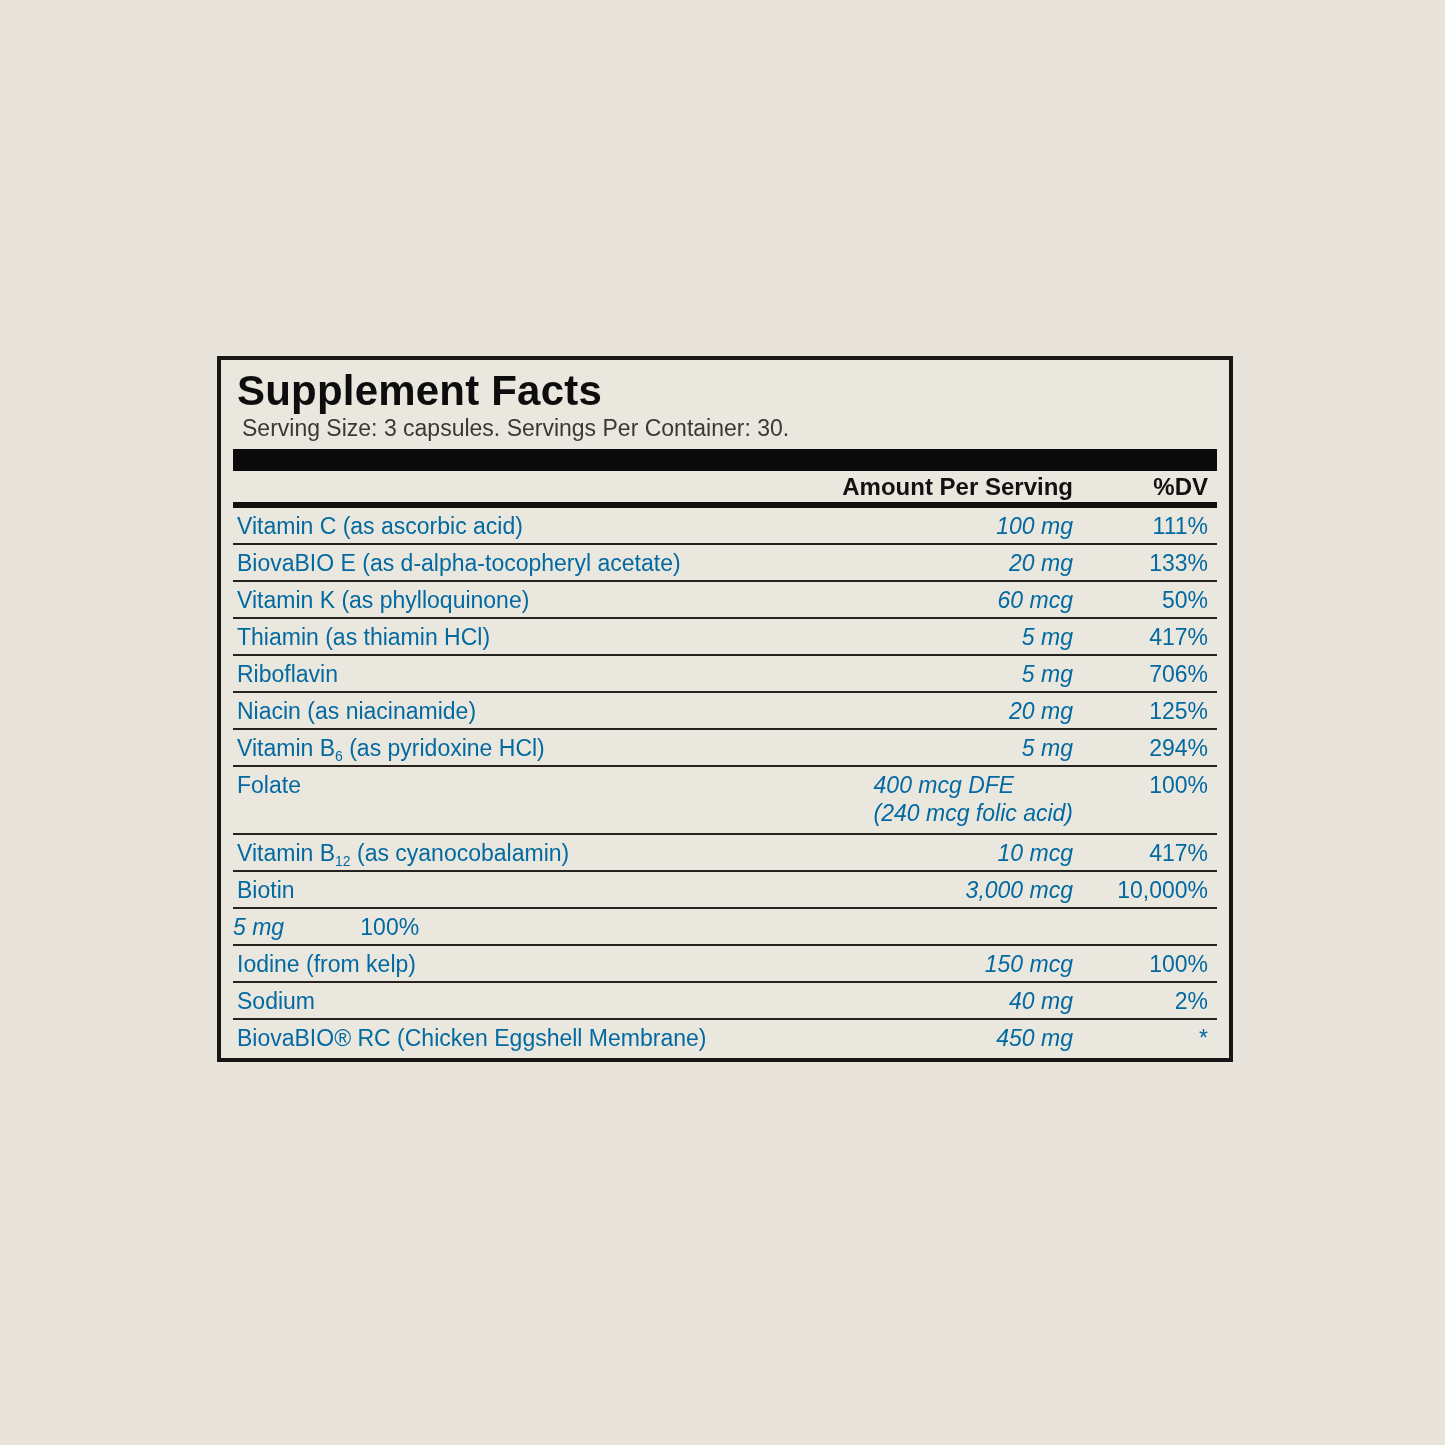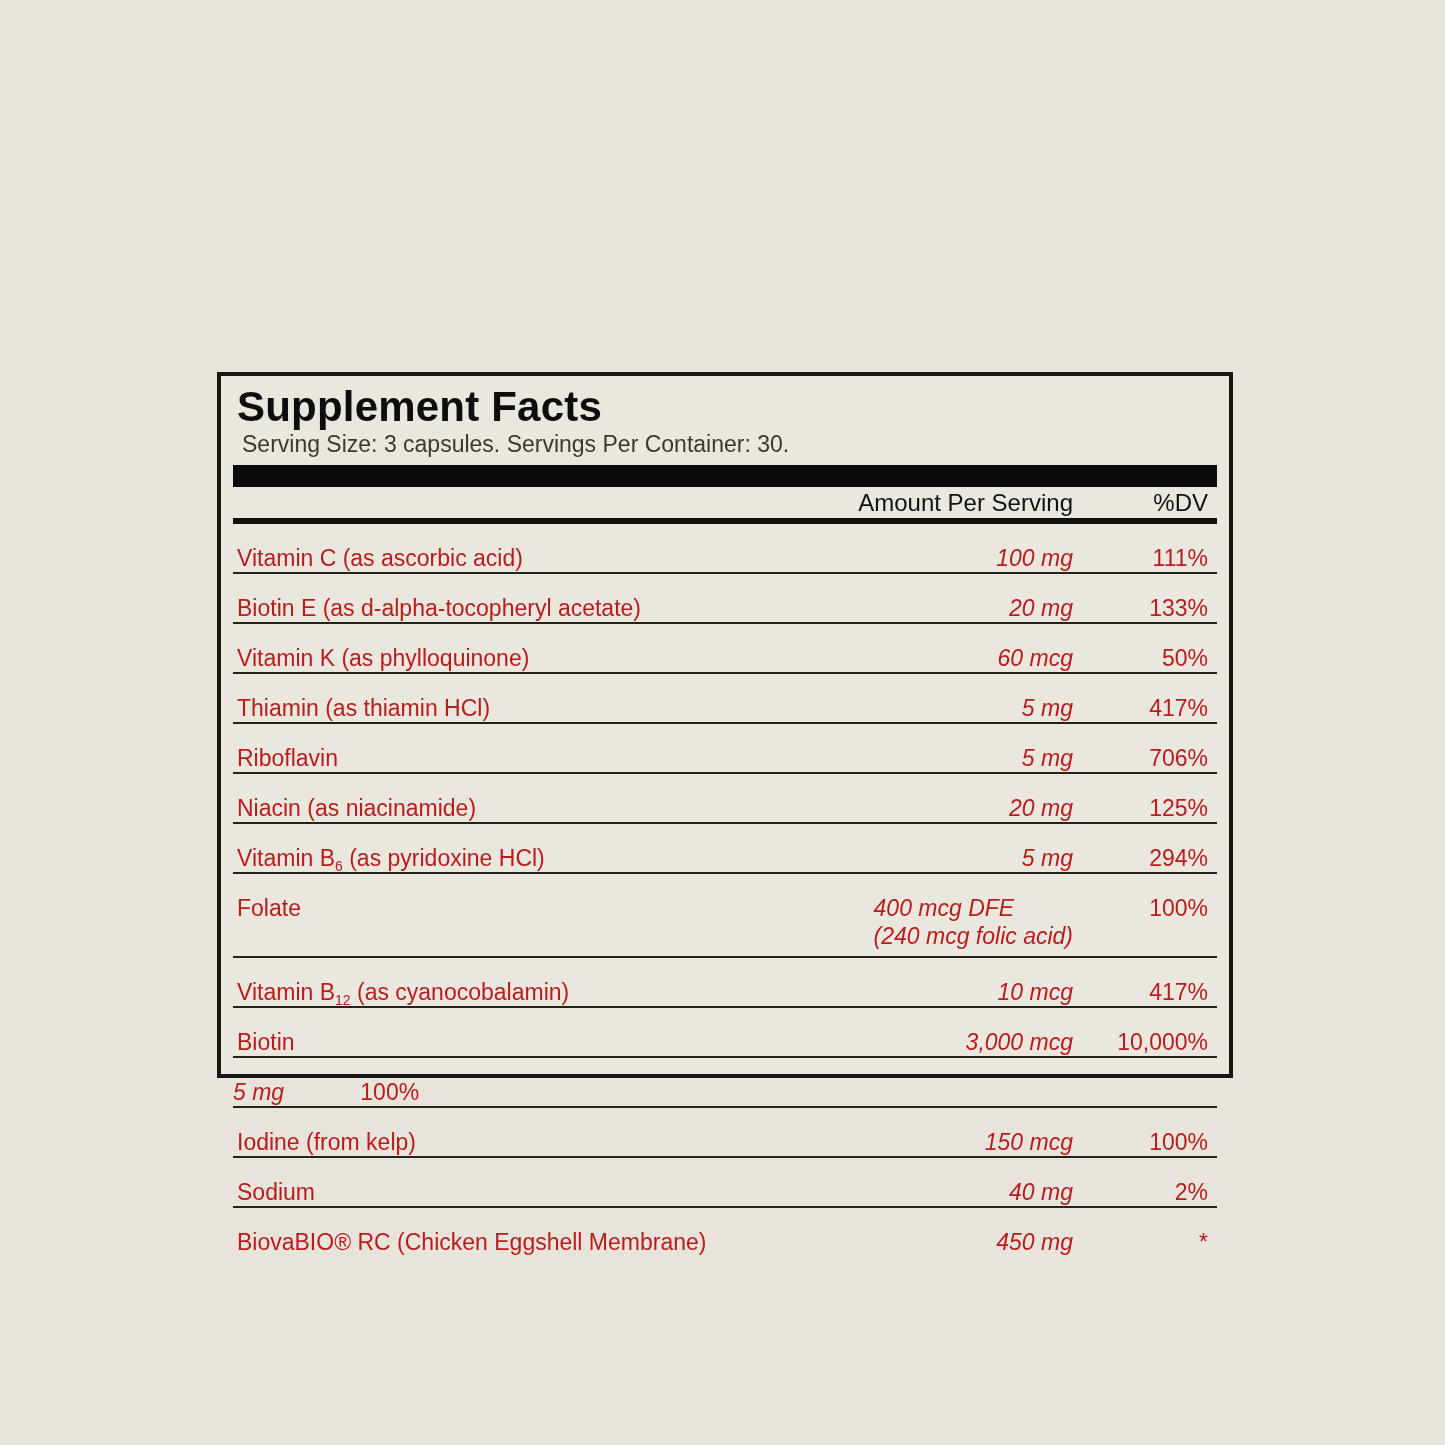--- a/index.html
+++ b/index.html
@@ -12,21 +12,21 @@
     font-family: "Liberation Sans", sans-serif;
   }
   .stage {
     position: relative;
     width: 1445px;
     height: 1445px;
   }
   .panel {
     position: absolute;
     left: 217px;
-    top: 372px;
+    top: 356px;
     width: 1016px;
     height: 706px;
     box-sizing: border-box;
     background: #eae7df;
     border: 4px solid #181715;
     padding: 0 12px;
   }
   .title {
     margin: 8px 4px 0 4px;
     font-size: 42px;
@@ -44,45 +44,45 @@
   .bar {
     height: 22px;
     background: #0a0a0a;
     margin-top: 7px;
   }
   .heads {
     display: flex;
     align-items: baseline;
     padding: 3px 0 2px 0;
     border-bottom: 6px solid #11100e;
-    font-weight: 400;
+    font-weight: 700;
     font-size: 24px;
     line-height: 26px;
     color: #121212;
   }
   .heads .sp { flex: 1; }
   .heads .h-amt { text-align: right; }
   .heads .h-dv {
     width: 144px;
     box-sizing: border-box;
     padding-right: 9px;
     text-align: right;
     flex-shrink: 0;
     padding-left: 7px;
   }
   .row {
     display: flex;
     align-items: flex-start;
     box-sizing: border-box;
     min-height: 37px;
-    padding-top: 20px;
+    padding-top: 4px;
     border-bottom: 2px solid #26231e;
     font-size: 23px;
     line-height: 28px;
-    color: #b91c1c;
+    color: #0369a1;
   }
   .row.tall { padding-bottom: 6px; }
   .row.last { border-bottom: none; min-height: 35px; }
   .row .nm { flex: 1; padding-left: 4px; }
   .row .nm sub {
     font-size: 14px;
     line-height: 0;
     vertical-align: -5px;
   }
   .row .amt { text-align: left; white-space: pre; font-style: italic; }
@@ -108,21 +108,21 @@
       <span class="h-amt">Amount Per Serving</span>
       <span class="h-dv">%DV</span>
     </div>
     <div id="rows">
         <div class="row">
           <span class="nm">Vitamin C (as ascorbic acid)</span>
           <span class="amt">100 mg</span>
           <span class="dv">111%</span>
         </div>
         <div class="row">
-          <span class="nm">Biotin E (as d-alpha-tocopheryl acetate)</span>
+          <span class="nm">BiovaBIO E (as d-alpha-tocopheryl acetate)</span>
           <span class="amt">20 mg</span>
           <span class="dv">133%</span>
         </div>
         <div class="row">
           <span class="nm">Vitamin K (as phylloquinone)</span>
           <span class="amt">60 mcg</span>
           <span class="dv">50%</span>
         </div>
         <div class="row">
           <span class="nm">Thiamin (as thiamin HCl)</span>

